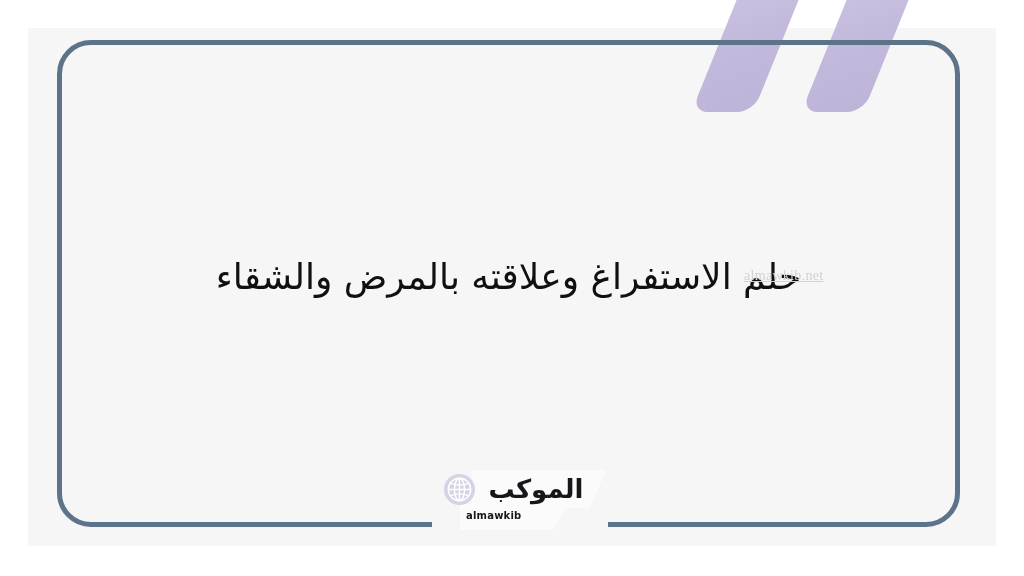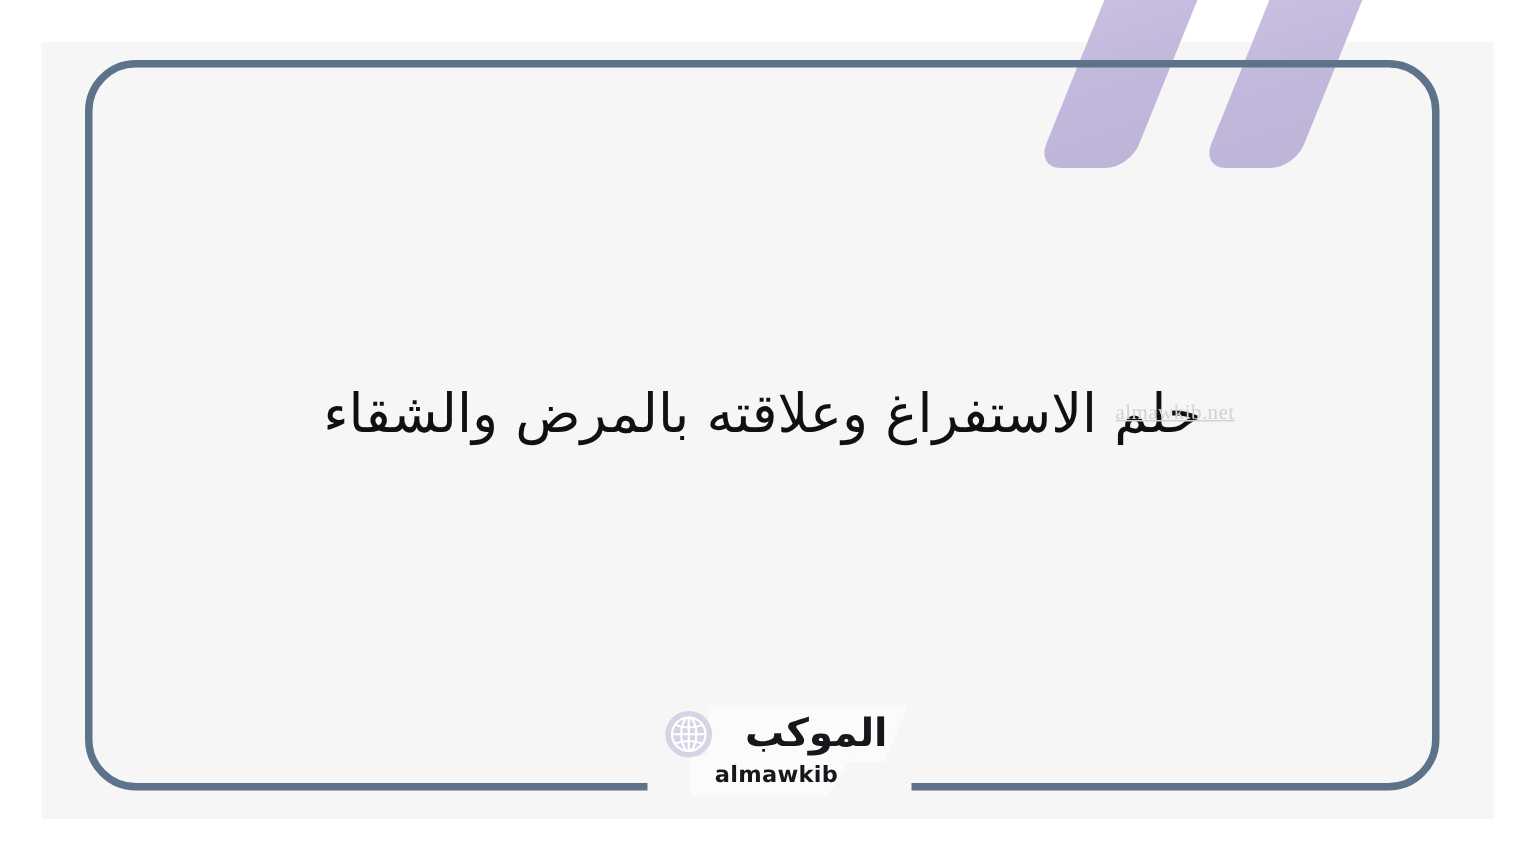--- a/index.html
+++ b/index.html
@@ -152,36 +152,36 @@
     top: 5px;
     width: 33px;
     height: 33px;
   }
 
   .logo-ar {
     position: absolute;
     left: 48px;
     top: 4px;
     width: 112px;
+    text-align: center;
     font-family: "DejaVu Sans", "Liberation Sans", sans-serif;
     font-size: 26px;
     font-weight: 700;
     color: #17161a;
     direction: rtl;
     line-height: 34px;
   }
 
   .logo-en {
     position: absolute;
     left: 34px;
     top: 37px;
     width: 104px;
-    text-align: center;
     font-family: "DejaVu Sans", "Liberation Sans", sans-serif;
-    font-size: 15px;
+    font-size: 10px;
     font-weight: 700;
     color: #17161a;
     direction: ltr;
     letter-spacing: 0.2px;
     line-height: 22px;
   }
 </style>
 </head>
 <body>
 

